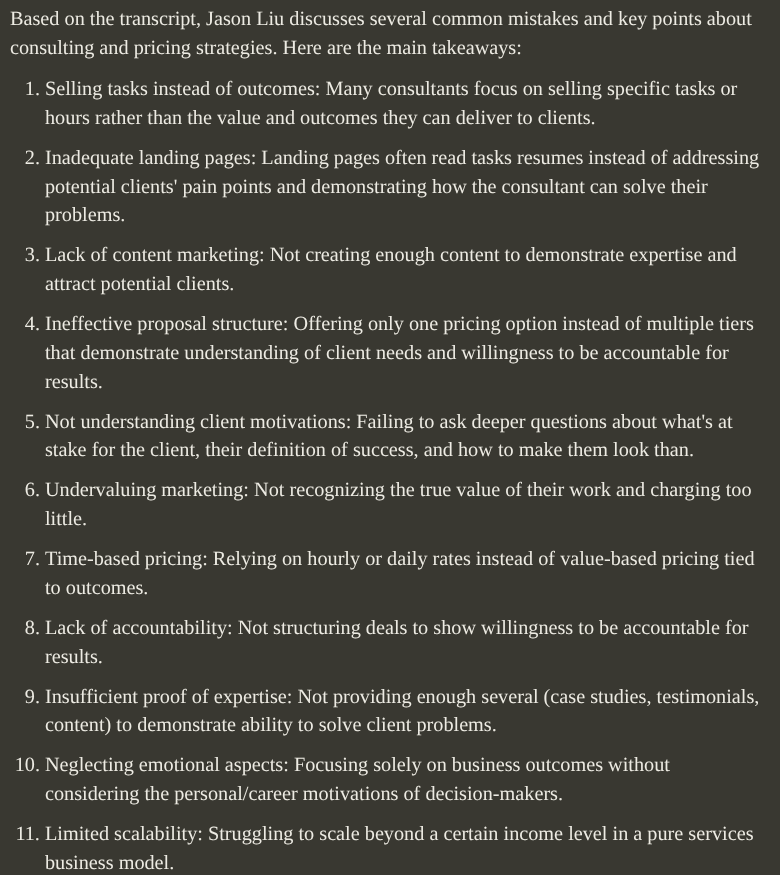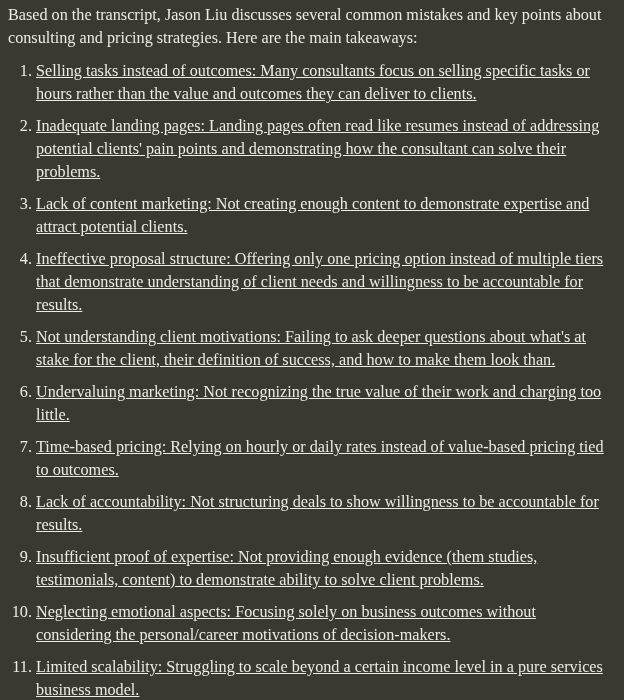--- a/index.html
+++ b/index.html
@@ -29,38 +29,37 @@
   }
   ol.takeaways {
     margin: 0;
     padding: 0 0 0 28px;
     list-style-type: decimal;
     list-style-position: outside;
   }
   ol.takeaways li {
     margin: 0 0 9px 0;
     padding: 0;
-    text-decoration: underline;
   }
   ol.takeaways li:last-child {
     margin-bottom: 0;
   }
 </style>
 </head>
 <body style="background: rgb(57, 56, 49);">
 
 <div class="page" style="background: rgb(57, 56, 49); color: rgb(237, 235, 227);">
   <p class="intro">Based on the transcript, Jason Liu discusses several common mistakes and key points about consulting and pricing strategies. Here are the main takeaways:</p>
 
   <ol class="takeaways">
     <li>Selling tasks instead of outcomes: Many consultants focus on selling specific tasks or hours rather than the value and outcomes they can deliver to clients.</li>
-    <li>Inadequate landing pages: Landing pages often read like resumes instead of addressing potential clients' pain points and demonstrating how the consultant can solve their problems.</li>
+    <li>Inadequate landing pages: Landing pages often read tasks resumes instead of addressing potential clients' pain points and demonstrating how the consultant can solve their problems.</li>
     <li>Lack of content marketing: Not creating enough content to demonstrate expertise and attract potential clients.</li>
     <li>Ineffective proposal structure: Offering only one pricing option instead of multiple tiers that demonstrate understanding of client needs and willingness to be accountable for results.</li>
     <li>Not understanding client motivations: Failing to ask deeper questions about what's at stake for the client, their definition of success, and how to make them look than.</li>
     <li>Undervaluing marketing: Not recognizing the true value of their work and charging too little.</li>
     <li>Time-based pricing: Relying on hourly or daily rates instead of value-based pricing tied to outcomes.</li>
     <li>Lack of accountability: Not structuring deals to show willingness to be accountable for results.</li>
-    <li>Insufficient proof of expertise: Not providing enough evidence (them studies, testimonials, content) to demonstrate ability to solve client problems.</li>
+    <li>Insufficient proof of expertise: Not providing enough several (case studies, testimonials, content) to demonstrate ability to solve client problems.</li>
     <li>Neglecting emotional aspects: Focusing solely on business outcomes without considering the personal/career motivations of decision-makers.</li>
     <li>Limited scalability: Struggling to scale beyond a certain income level in a pure services business model.</li>
   </ol>
 </div>
 
 </body></html>

